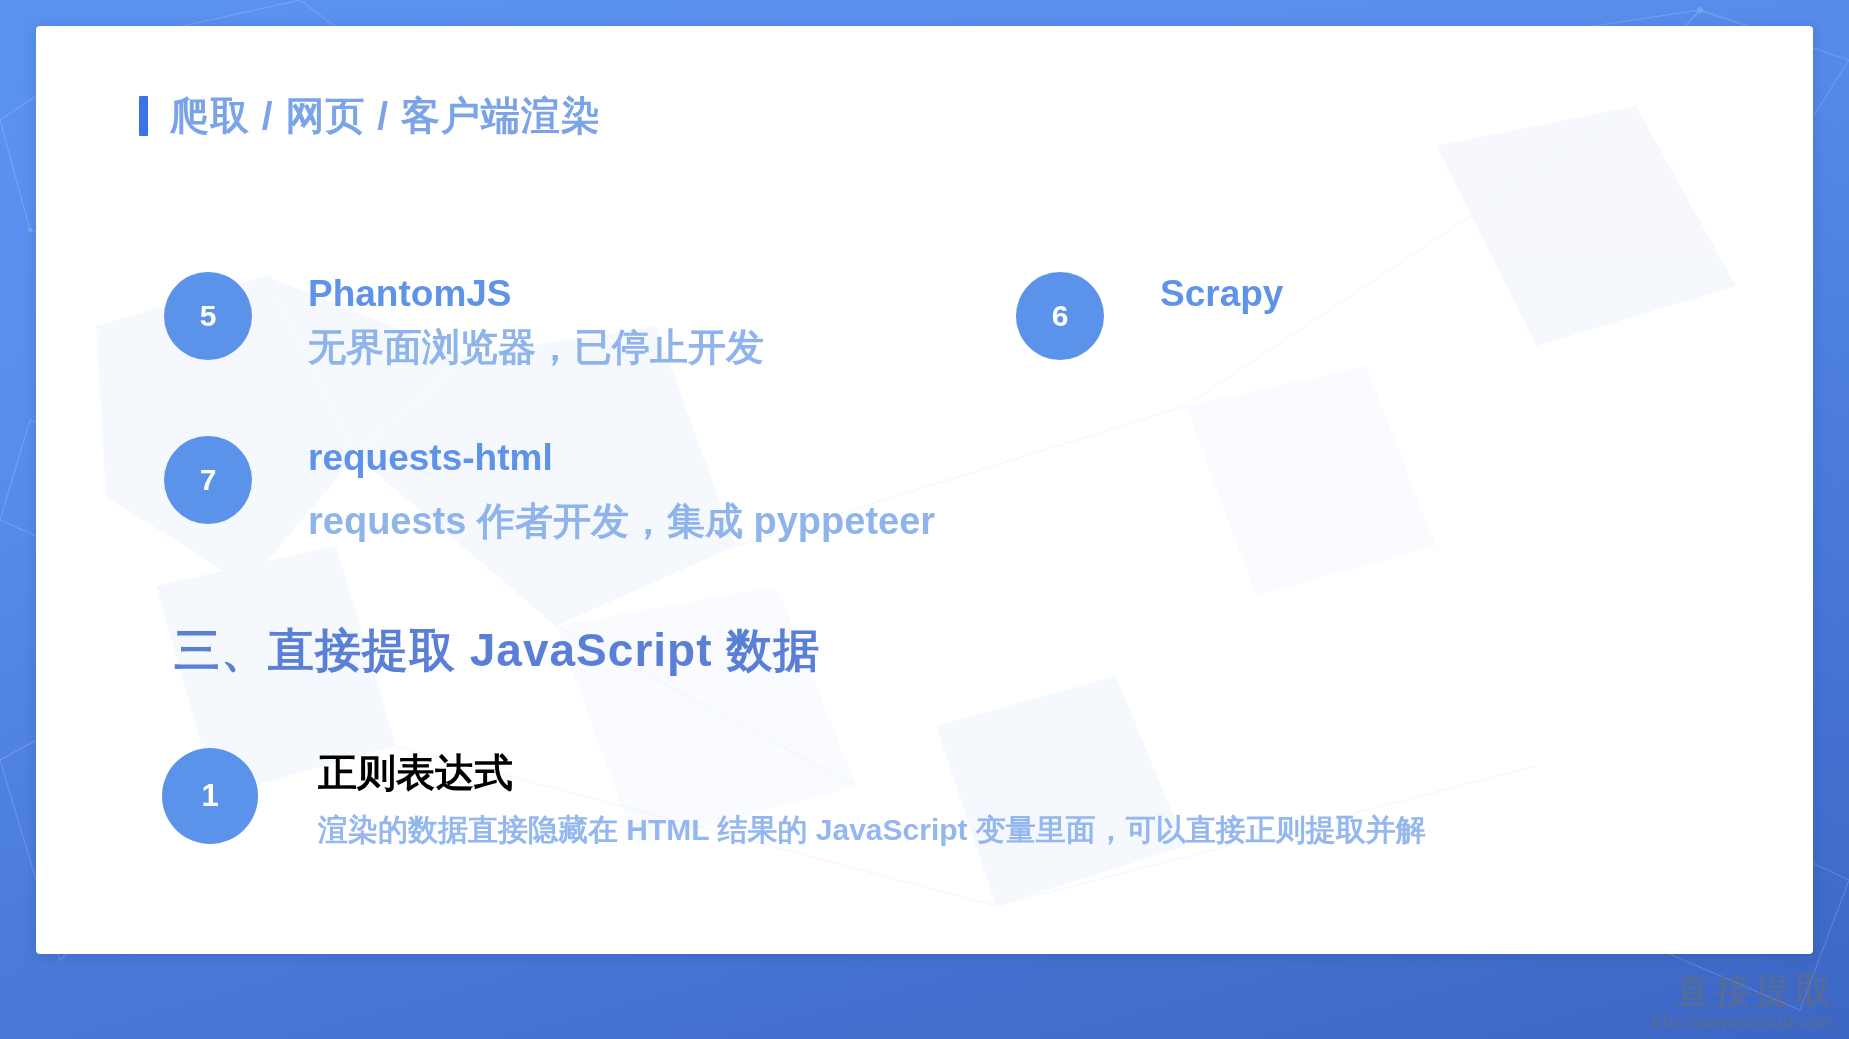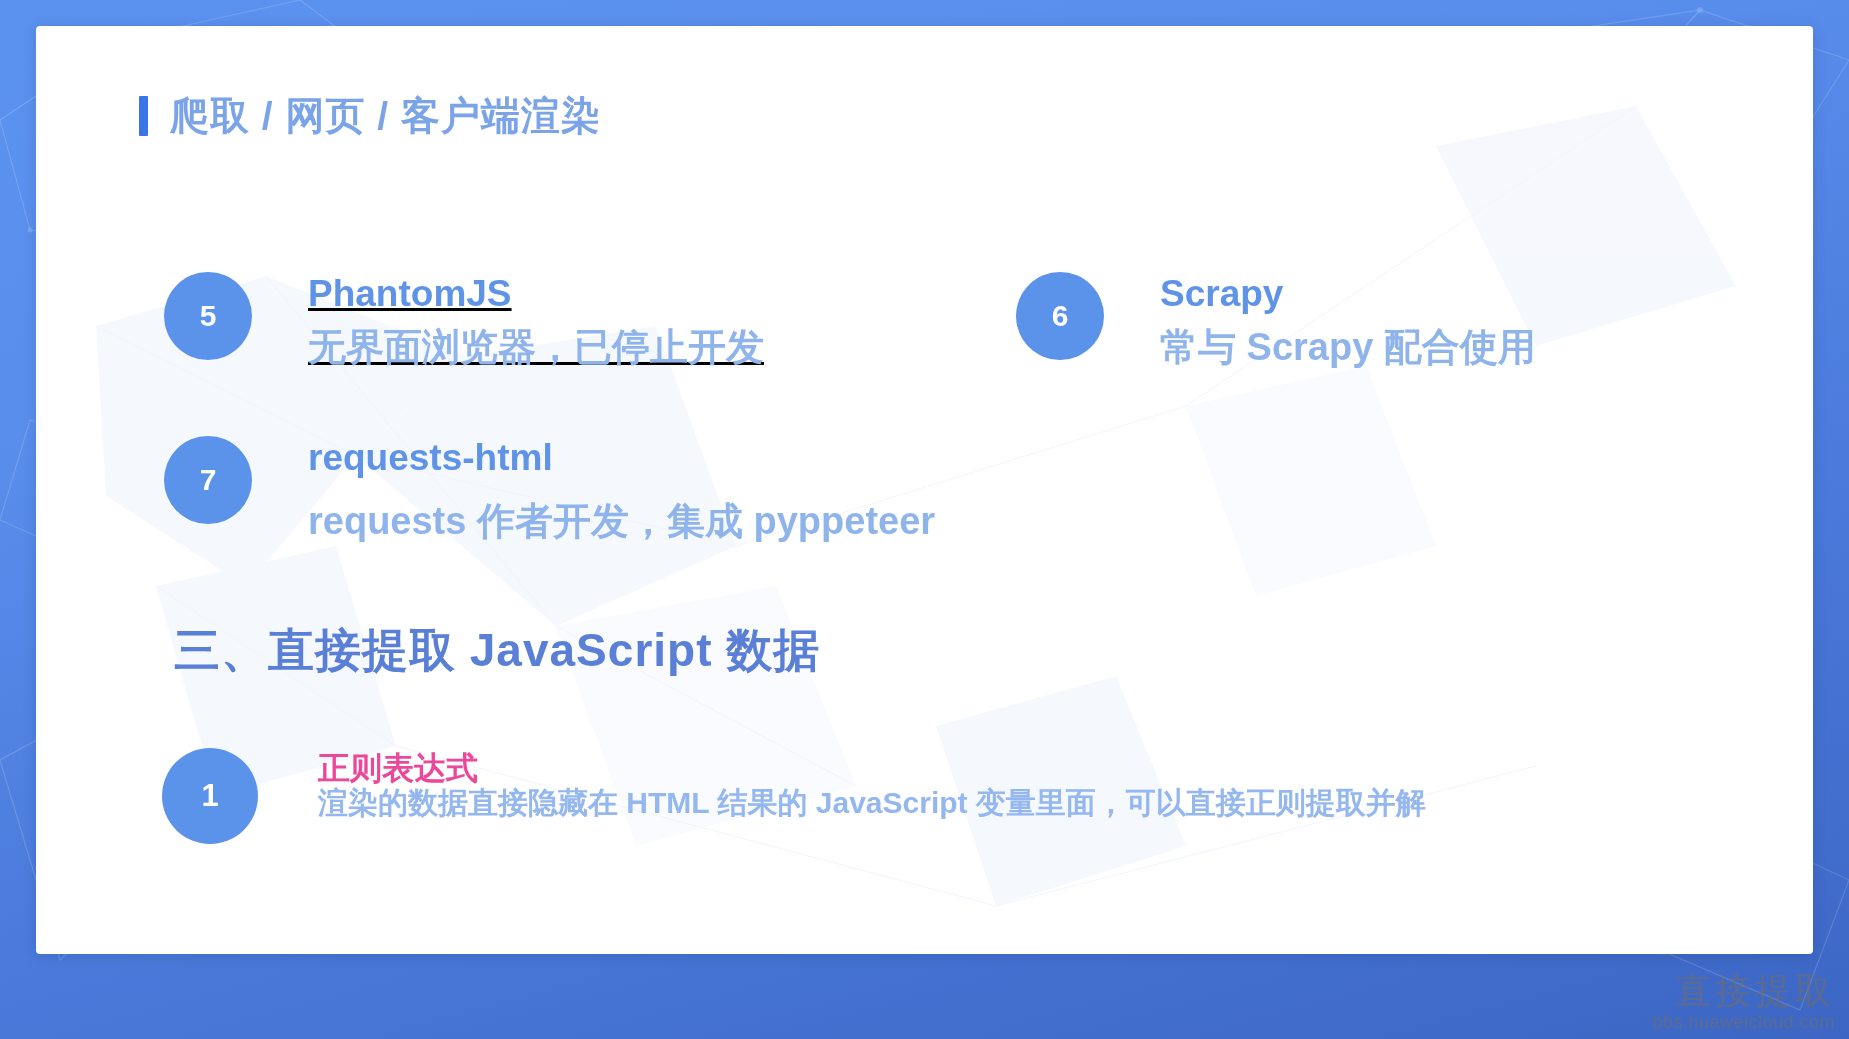--- a/index.html
+++ b/index.html
@@ -102,57 +102,57 @@
   .entry-text { display: flex; flex-direction: column; }
 
   .entry-title {
     font-size: 37px;
     font-weight: 600;
     color: #5e93e8;
     line-height: 1.06;
     white-space: nowrap;
   }
   .entry-title-lg {
-    font-size: 32px;
+    font-size: 39px;
     font-weight: 700;
-    color: #ec4899;
+    color: #000000;
     line-height: 1.06;
     white-space: nowrap;
   }
   .entry-desc {
     font-size: 38px;
     font-weight: 600;
     color: #8fb4ec;
     line-height: 1.1;
     white-space: nowrap;
   }
   .entry-desc-lg {
     font-size: 30px;
     font-weight: 600;
     color: #93b7ee;
     line-height: 1.1;
     white-space: nowrap;
   }
 
   
   #entry-5 { left: 128px; top: 246px; }
-  #entry-5 .entry-text { margin-left: 56px; margin-top: 2px; text-decoration: underline; }
+  #entry-5 .entry-text { margin-left: 56px; margin-top: 2px; }
   #entry-5 .entry-desc { margin-top: 14px; }
 
   #entry-6 { left: 980px; top: 246px; }
   #entry-6 .entry-text { margin-left: 56px; margin-top: 2px; }
   #entry-6 .entry-desc { margin-top: 14px; }
 
   #entry-7 { left: 128px; top: 410px; }
   #entry-7 .entry-text { margin-left: 56px; margin-top: 2px; gap: 10px; }
   #entry-7 .entry-desc { margin-top: 14px; }
 
   #entry-1 { left: 126px; top: 722px; }
   #entry-1 .entry-text { margin-left: 60px; margin-top: 4px; }
-  #entry-1 .entry-desc-lg { }
+  #entry-1 .entry-desc-lg { margin-top: 20px; }
 
   
   .section-heading {
     position: absolute;
     left: 138px;
     top: 594px;
     font-size: 46px;
     font-weight: 700;
     color: #5a7fd6;
     letter-spacing: 1px;
@@ -246,21 +246,20 @@
         <div class="entry-text">
           <div class="entry-title">PhantomJS</div>
           <div class="entry-desc">无界面浏览器，已停止开发</div>
         </div>
       </div>
 
       <div class="entry" id="entry-6">
         <div class="badge badge-sm">6</div>
         <div class="entry-text">
           <div class="entry-title">Scrapy</div>
-          <div class="entry-desc">常与 Scrapy 配合使用</div>
         </div>
       </div>
 
       <div class="entry" id="entry-7">
         <div class="badge badge-sm">7</div>
         <div class="entry-text">
           <div class="entry-title">requests-html</div>
           <div class="entry-desc">requests 作者开发，集成 pyppeteer</div>
         </div>
       </div>

